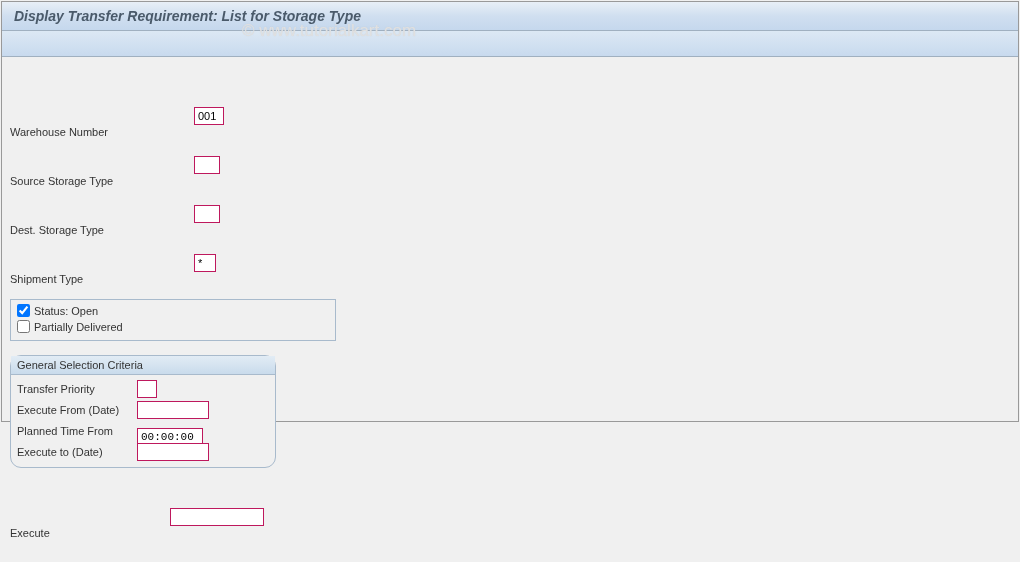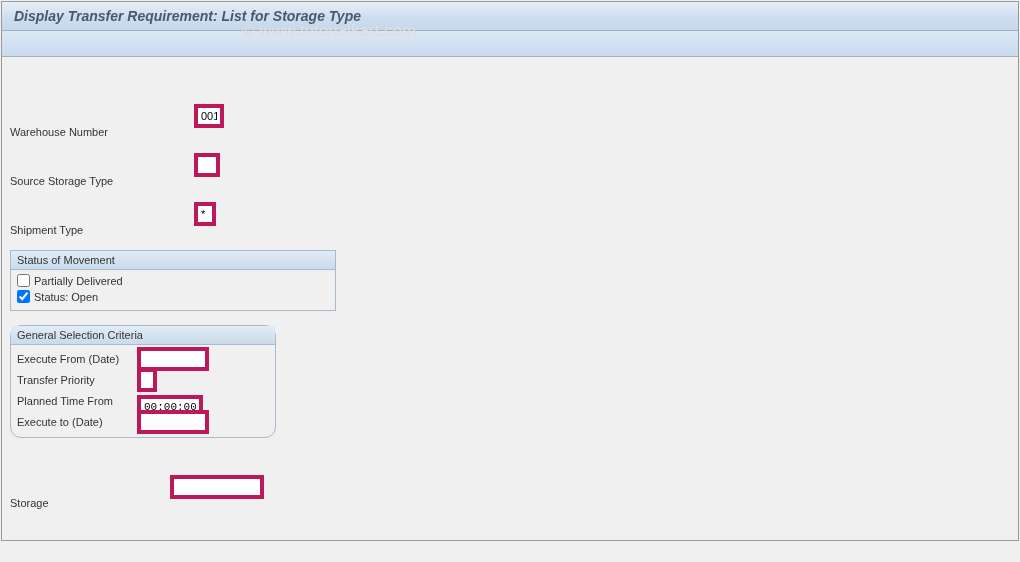--- a/index.html
+++ b/index.html
@@ -10,21 +10,21 @@
     body {
       font-family: Arial, Helvetica, sans-serif;
       font-size: 11px;
       background: #f0f0f0;
       width: 1020px;
       height: 562px;
       overflow: hidden;
     }
     .container {
       width: 1018px;
-      height: 540px;
+      height: 421px;
       margin: 1px;
       border: 1px solid #999;
       background: #f0f0f0;
     }
     .title-bar {
       background: linear-gradient(to bottom, #e8eff7 0%, #d0dff0 50%, #c5d8ed 100%);
       border-bottom: 1px solid #a0b0c0;
       padding: 6px 12px;
       position: relative;
     }
@@ -58,21 +58,21 @@
       display: flex;
       align-items: center;
     }
     .field-label {
       width: 184px;
       color: #333;
       font-size: 11px;
       margin-top: 33px;
     }
     .field-input {
-      border: 4px solid #be185d;
+      border: 1px solid #be185d;
       background: #fff;
       height: 17px;
       padding: 8px 3px;
       font-size: 11px;
       font-family: inherit;
     }
     .input-xs { width: 30px; }
     .input-sm { width: 26px; }
     .input-shipment { width: 22px; }
     .input-priority { width: 20px; }
@@ -145,59 +145,62 @@
 
     <div class="field-row">
       <span class="field-label">Warehouse Number</span>
       <input type="text" class="field-input input-xs" value="001" style="">
     </div>
     <div class="field-row">
       <span class="field-label">Source Storage Type</span>
       <input type="text" class="field-input input-sm" value="" style="">
     </div>
     <div class="field-row">
+      <span class="field-label">Dest. Storage Type</span>
+      <input type="text" class="field-input input-sm" value="" style="">
+    </div>
+    <div class="field-row">
       <span class="field-label">Shipment Type</span>
       <input type="text" class="field-input input-shipment" value="*" style="">
     </div>
 
     <div class="group-box">
-      <div class="group-title">Status of Movement</div>
       <div class="group-body">
+        <div class="checkbox-row">
+          <input type="checkbox" checked="" style="">
+          <span class="checkbox-label">Status: Open</span>
+        </div>
         <div class="checkbox-row">
           <input type="checkbox" style="">
           <span class="checkbox-label">Partially Delivered</span>
         </div>
-        <div class="checkbox-row">
-          <input type="checkbox" checked="" style="">
-          <span class="checkbox-label">Status: Open</span>
-        </div>
       </div>
     </div>
 
     <div class="group-box group-box-narrow">
       <div class="group-title">General Selection Criteria</div>
       <div class="group-body">
         <div class="group-field-row">
+          <span class="group-field-label">Transfer Priority</span>
+          <input type="text" class="field-input input-priority" value="" style="">
+        </div>
+        <div class="group-field-row">
           <span class="group-field-label">Execute From (Date)</span>
           <input type="text" class="field-input input-date" value="" style="">
         </div>
         <div class="group-field-row">
-          <span class="group-field-label">Transfer Priority</span>
-          <input type="text" class="field-input input-priority" value="" style="">
-        </div>
-        <div class="group-field-row">
           <span class="group-field-label">Planned Time From</span>
           <input type="text" class="field-input input-time" value="00:00:00" style="">
         </div>
         <div class="group-field-row">
           <span class="group-field-label">Execute to (Date)</span>
           <input type="text" class="field-input input-date" value="" style="">
         </div>
       </div>
     </div>
 
     <div class="layout-section field-row">
-      <span class="field-label" style="width:160px;">Storage</span>
+      <span class="field-label" style="width:160px;">Execute</span>
       <input type="text" class="field-input input-layout" value="" style="">
     </div>
 
   </div>
 </div>
 
 </body></html>

